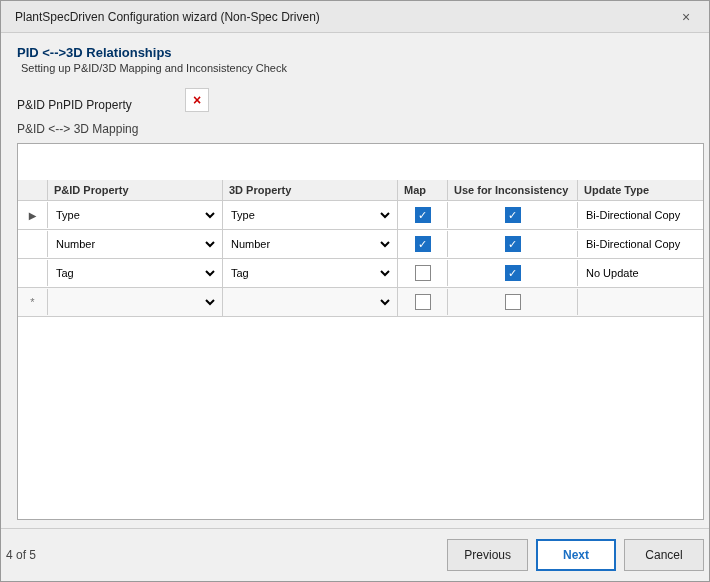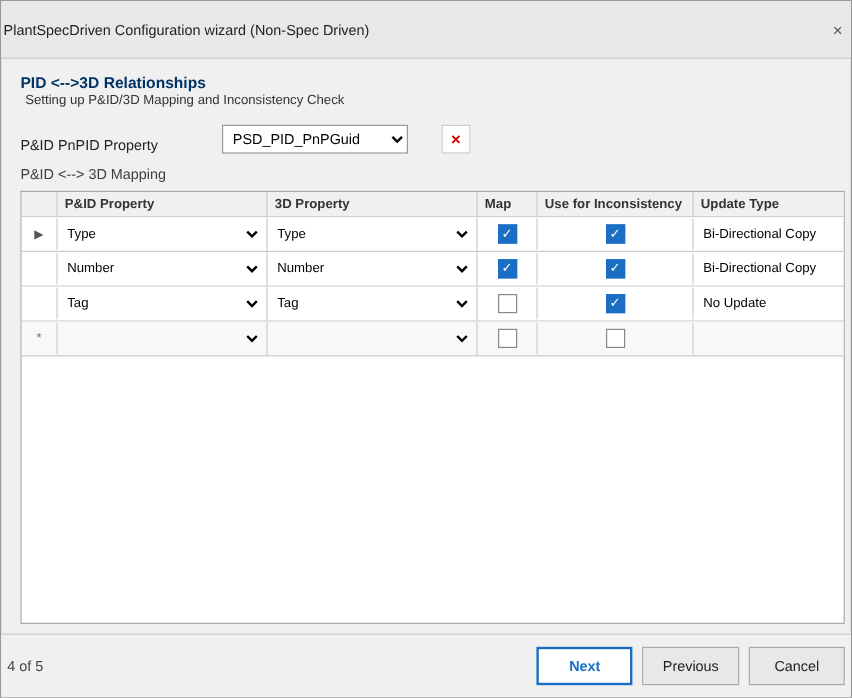--- a/index.html
+++ b/index.html
@@ -18,25 +18,25 @@
       width: 710px;
       height: 582px;
       background: #f0f0f0;
       border: 1px solid #999;
       display: flex;
       flex-direction: column;
     }
     .title-bar {
       background: #e8e8e8;
       border-bottom: 1px solid #ccc;
-      padding: 6px 2px;
+      padding: 6px 14px;
       display: flex;
       align-items: center;
       justify-content: space-between;
-      height: 48px;
+      height: 32px;
     }
     .title-bar-title {
       font-size: 12px;
       color: #222;
     }
     .close-btn {
       width: 18px;
       height: 18px;
       background: none;
       border: none;
@@ -107,20 +107,21 @@
       border: 1px solid #aaa;
       background: white;
       flex: 1;
       overflow: hidden;
     }
     .table-header {
       display: grid;
       grid-template-columns: 30px 175px 175px 50px 130px 145px;
       background: #f0f0f0;
       border-bottom: 1px solid #ccc;
+      margin-top: 36px;
     }
     .th {
       padding: 4px 6px;
       font-size: 11px;
       font-weight: bold;
       color: #333;
       border-right: 1px solid #ccc;
     }
     .th:last-child { border-right: none; }
     .table-row {
@@ -244,23 +245,20 @@
     <button class="close-btn">×</button>
   </div>
 
   <div class="content">
 
     <div class="section-title">PID &lt;--&gt;3D Relationships</div>
     <div class="section-subtitle">Setting up P&amp;ID/3D Mapping and Inconsistency Check</div>
 
     <div class="property-row">
       <span class="property-label">P&amp;ID PnPID Property</span>
-      <select class="property-select">
-        <option>PSD_PID_PnPGuid</option>
-      </select>
       <button class="delete-btn">×</button>
     </div>
 
     <div class="mapping-section-label">P&amp;ID &lt;--&gt; 3D Mapping</div>
 
     <div class="table-container">
 
       <div class="table-header">
         <div class="th"></div>
         <div class="th">P&amp;ID Property</div>
@@ -366,18 +364,18 @@
         <div class="td"></div>
       </div>
 
       <div class="gray-area"></div>
     </div>
   </div>
 
   <div class="footer">
     <span class="page-indicator">4 of 5</span>
     <div class="footer-buttons">
+      <button class="btn">Previous</button>
       <button class="btn btn-primary">Next</button>
-      <button class="btn">Previous</button>
       <button class="btn">Cancel</button>
     </div>
   </div>
 </div>
 
 </body></html>

